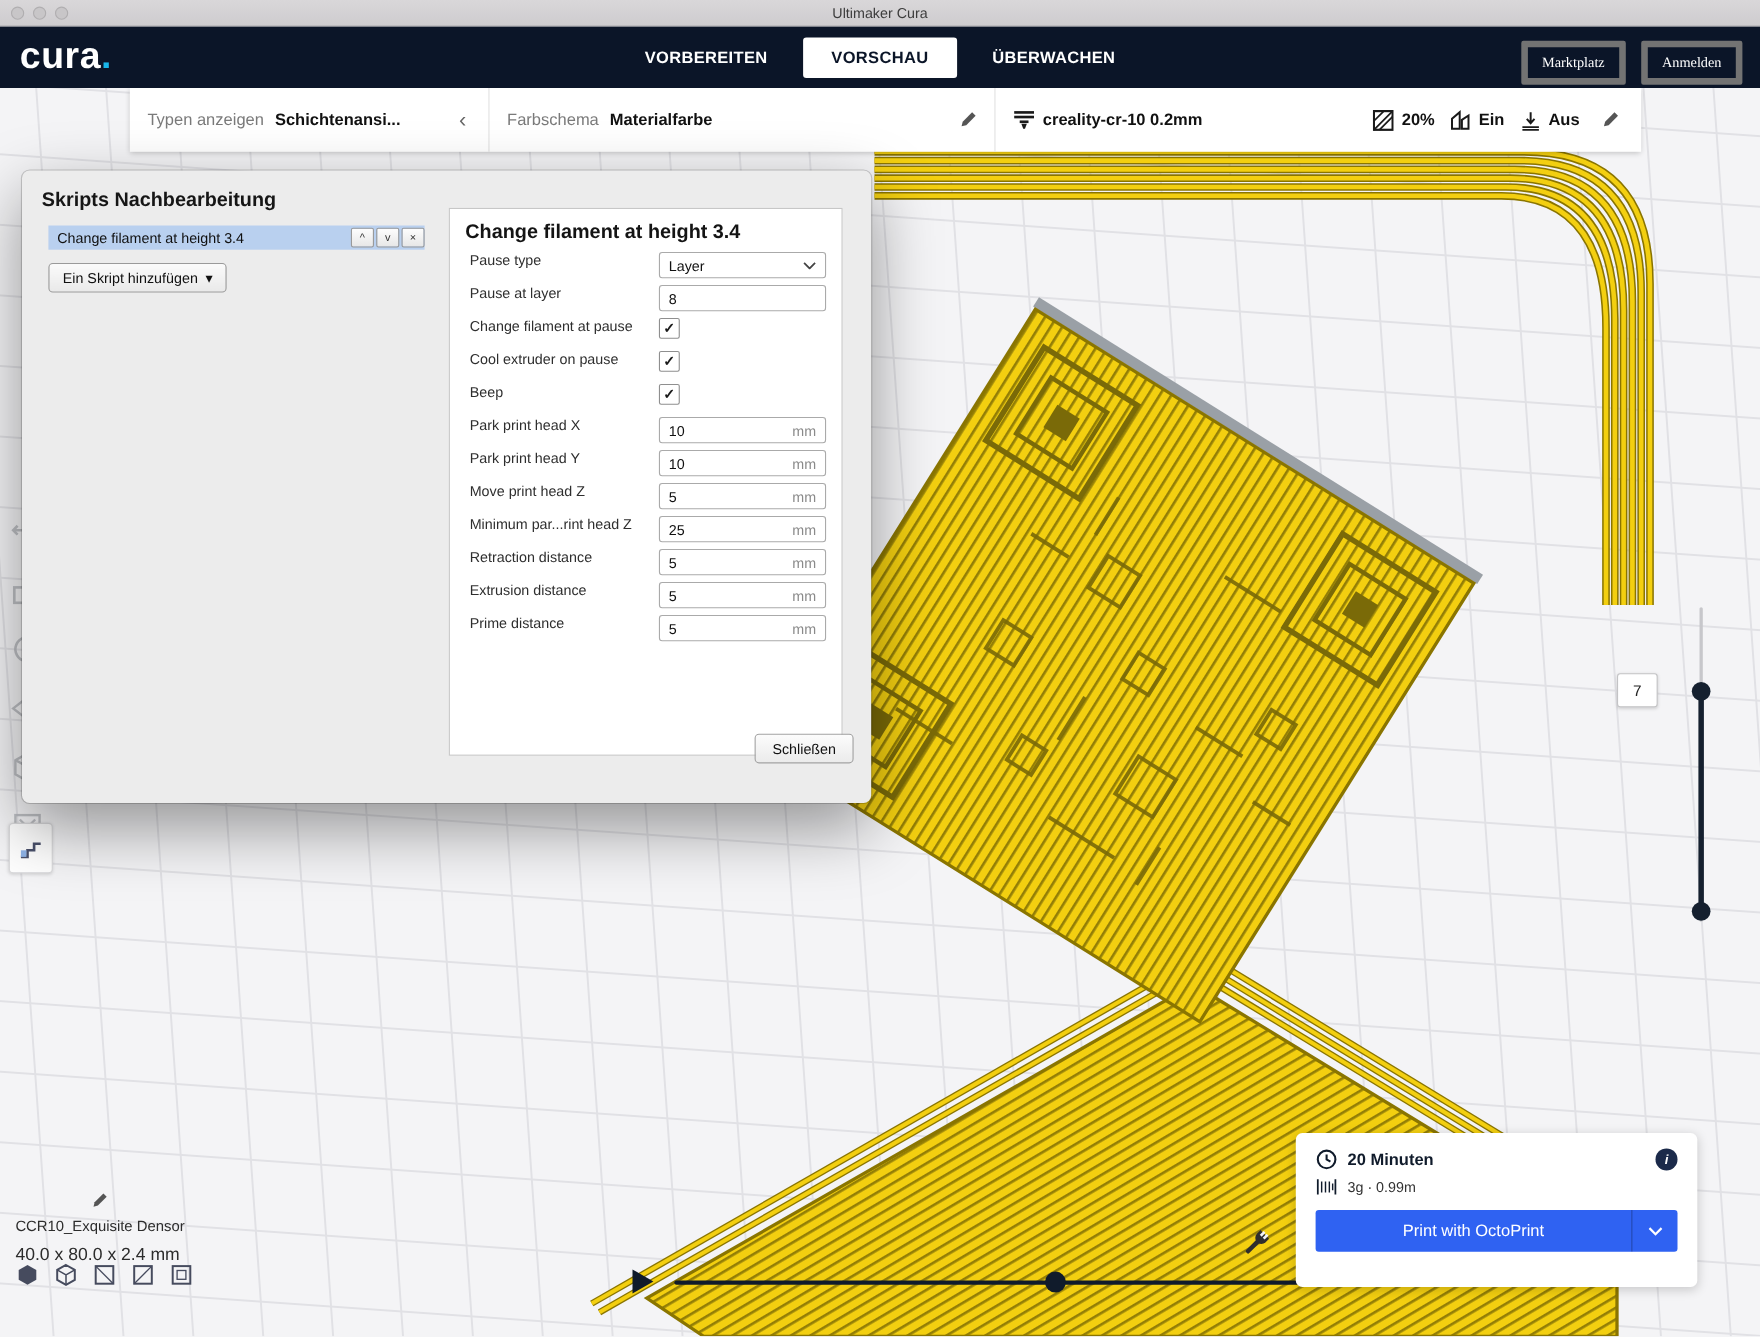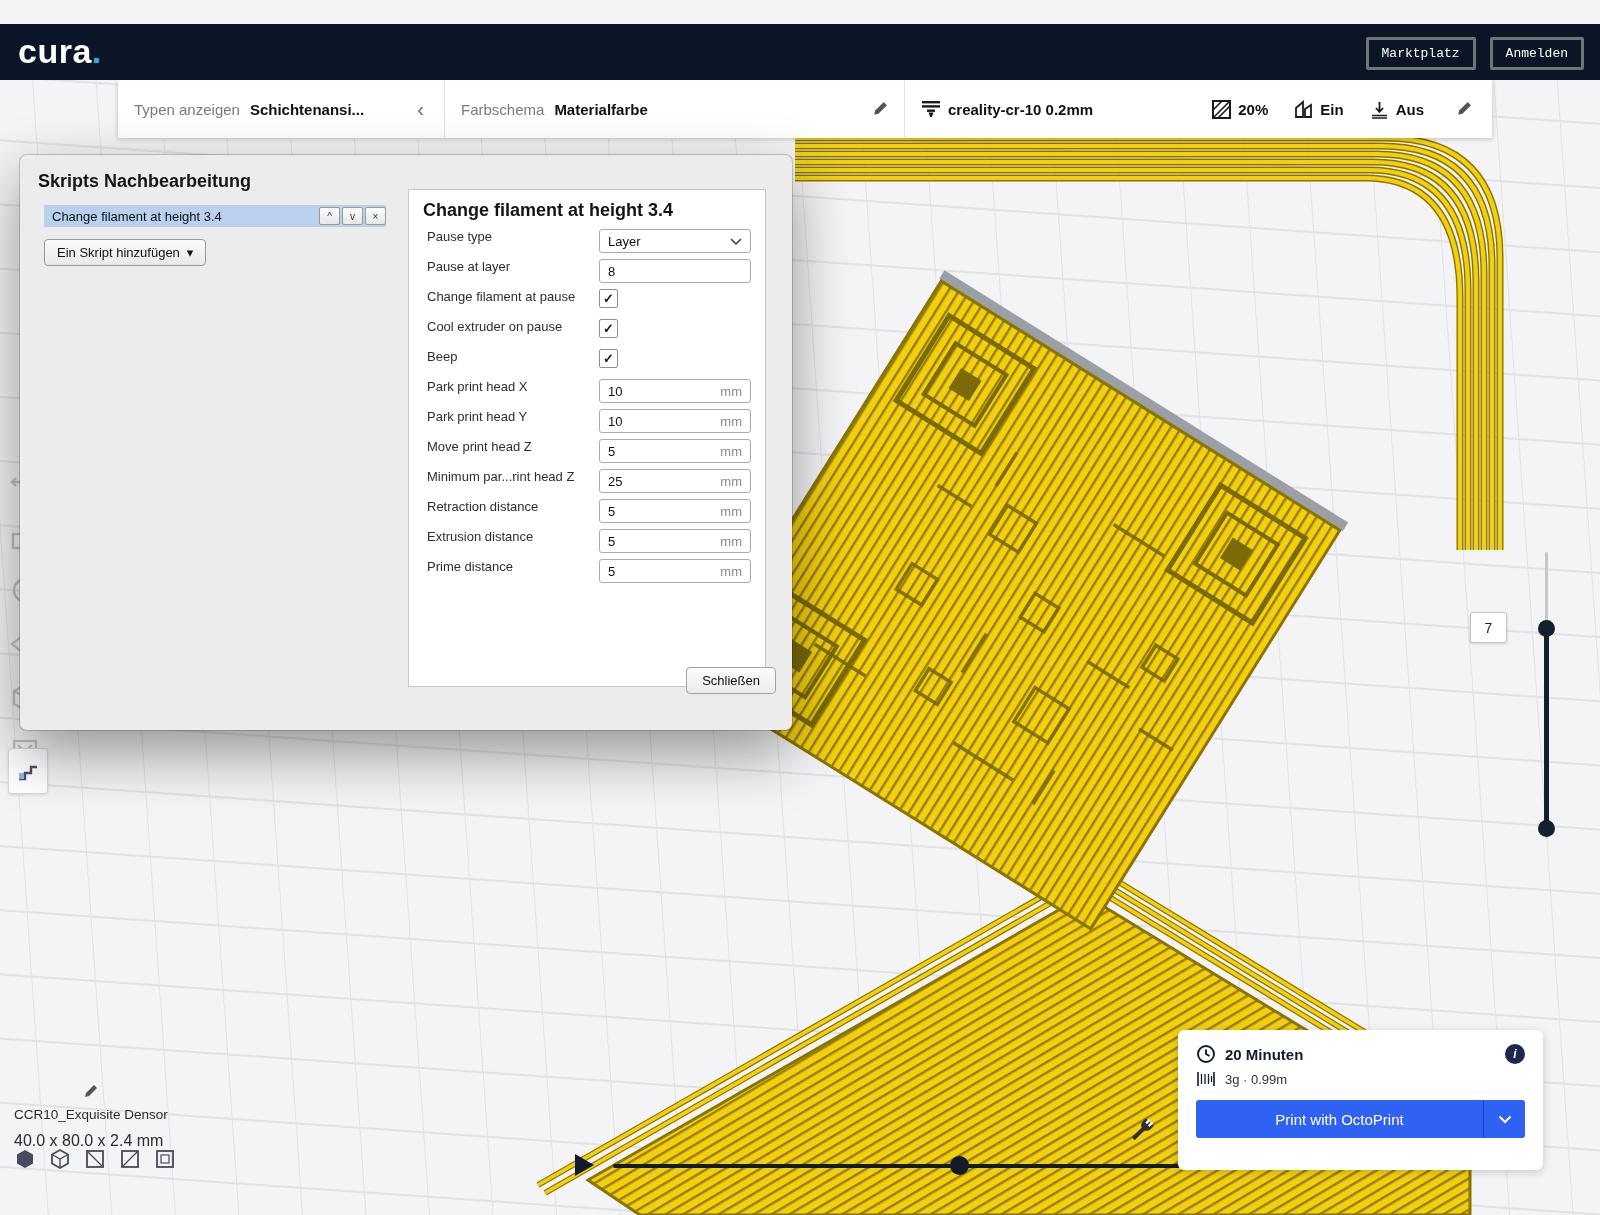--- a/index.html
+++ b/index.html
@@ -16,22 +16,22 @@
   .light { width:12px; height:12px; border-radius:50%; background:#c8c6c8; border:1px solid #b0aeb0; }
 
   
   .app-header { position:absolute; top:24px; left:0; right:0; height:56px; background:#0b1528; z-index:30; }
   .logo { position:absolute; left:18px; top:8px; font-size:34px; font-weight:bold; color:#fff; letter-spacing:.5px; }
   .logo .dot { color:#19b6ea; }
   .tabs { position:absolute; left:50%; transform:translateX(-50%); top:0; height:56px; display:flex; align-items:center; gap:6px; }
   .tab { padding:10px 26px; color:#fff; font-size:15px; font-weight:bold; letter-spacing:.3px; border-radius:3px; white-space:nowrap; cursor:pointer; }
   .tab.active { background:#fff; color:#0b1528; }
   .header-buttons { position:absolute; right:16px; top:13px; display:flex; gap:14px; }
-  .hbtn { border:3px solid #737373; color:#fff; background:transparent; font-size:13px;
-    padding:6px 13px; border-radius:2px; font-family:Liberation Mono, monospace; cursor:pointer; }
+  .hbtn { border:6px solid #737373; color:#fff; background:transparent; font-size:13px;
+    padding:6px 13px; border-radius:2px; font-family:Liberation Serif, serif; cursor:pointer; }
 
   
   .viewport { position:absolute; top:80px; left:0; width:1600px; height:1135px; overflow:hidden; background:#f4f4f6; }
   .gridlayer { position:absolute; left:-250px; top:-200px; width:2200px; height:1650px;
     background-image:linear-gradient(#e1e1e5 1.5px, transparent 1.5px),
                      linear-gradient(90deg,#e1e1e5 1.5px, transparent 1.5px);
     background-size:64px 64px; transform:rotate(4deg) skewX(8deg); }
   .print-art { position:absolute; left:0; top:0; }
 
   
@@ -78,21 +78,21 @@
 
   
   .stage-bar { position:absolute; top:80px; left:118px; width:1374px; height:58px; background:#fff;
     box-shadow:0 1px 5px rgba(0,0,0,.22); display:flex; z-index:25; }
   .seg { display:flex; align-items:center; gap:10px; padding:0 16px; border-right:1px solid #e2e2e2; }
   .seg1 { width:327px; } .seg2 { width:460px; } .seg3 { flex:1; border-right:none; padding-right:20px; }
   .seg-label { color:#7a7a7a; font-size:15px; white-space:nowrap; }
   .seg-value { color:#111; font-size:15px; font-weight:bold; white-space:nowrap; }
   .collapse-btn { margin-left:auto; font-size:20px; color:#666; cursor:pointer; padding:0 4px; }
   .pencil-btn { margin-left:auto; cursor:pointer; display:flex; }
-  .right-cluster { margin-left:auto; display:flex; align-items:center; gap:26px; }
+  .right-cluster { margin-left:auto; display:flex; align-items:center; gap:14px; }
   .stat { display:flex; align-items:center; gap:7px; font-size:15px; font-weight:bold; color:#111; cursor:pointer; }
 
   
   .dialog { position:absolute; left:20px; top:155px; width:772px; height:575px; background:#ececec;
     border-radius:7px; box-shadow:0 22px 60px rgba(0,0,0,.4), 0 0 0 1px rgba(0,0,0,.18); z-index:50; overflow:hidden; }
   .dialog-titlebar { height:23px; background:linear-gradient(#eceaec,#d8d6d8); border-bottom:1px solid #b6b4b6;
     display:flex; align-items:center; justify-content:center; font-size:13px; color:#3a3a3a; position:relative; }
   .dialog-lights { position:absolute; left:10px; top:5px; display:flex; gap:8px; }
   .dl { width:12px; height:12px; border-radius:50%; cursor:pointer; }
   .dl.red { background:#fe5f57; border:1px solid #e0443c; }
@@ -380,23 +380,36 @@
         </span>
         <span class="pencil-btn" style="margin-left:6px;">
           <svg width="16" height="16" viewBox="0 0 15 15">
             <path d="M2 13l1-4 8-8 3 3-8 8z" fill="#555"></path>
           </svg>
         </span>
       </span>
     </div>
   </div>
 
+  <div class="titlebar">
+    <div class="traffic">
+      <span class="light"></span>
+      <span class="light"></span>
+      <span class="light"></span>
+    </div>
+    <span>Ultimaker Cura</span>
+  </div>
 
   <div class="app-header">
     <div class="logo"><span>cura</span><span class="dot">.</span></div>
+    <div class="tabs">
+      <div class="tab">VORBEREITEN</div>
+      <div class="tab active">VORSCHAU</div>
+      <div class="tab">ÜBERWACHEN</div>
+    </div>
     <div class="header-buttons">
       <button class="hbtn">Marktplatz</button>
       <button class="hbtn">Anmelden</button>
     </div>
   </div>
 
   <div class="dialog">
     <div class="dialog-body">
       <div class="scripts-heading">Skripts Nachbearbeitung</div>
 

